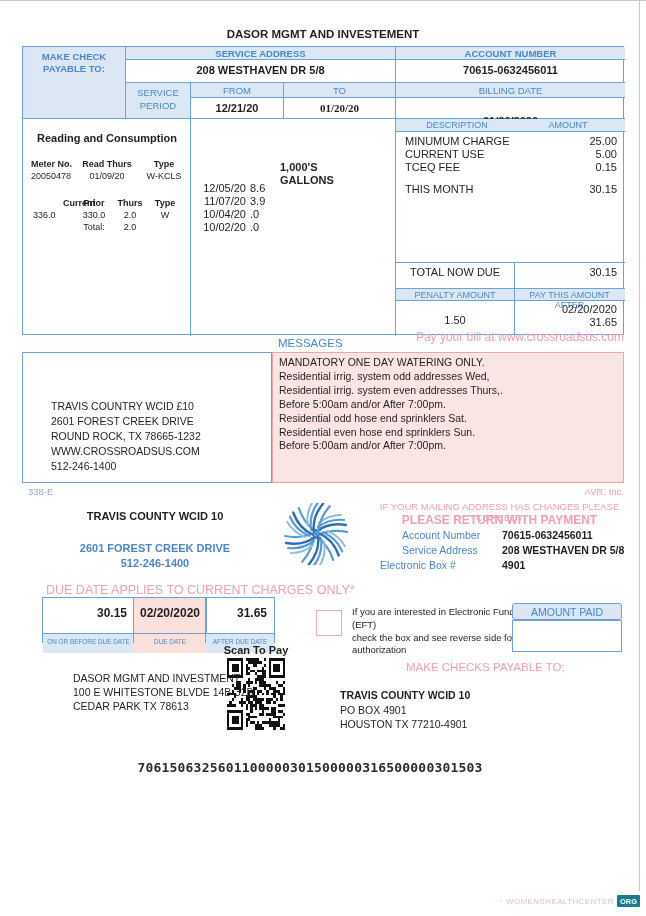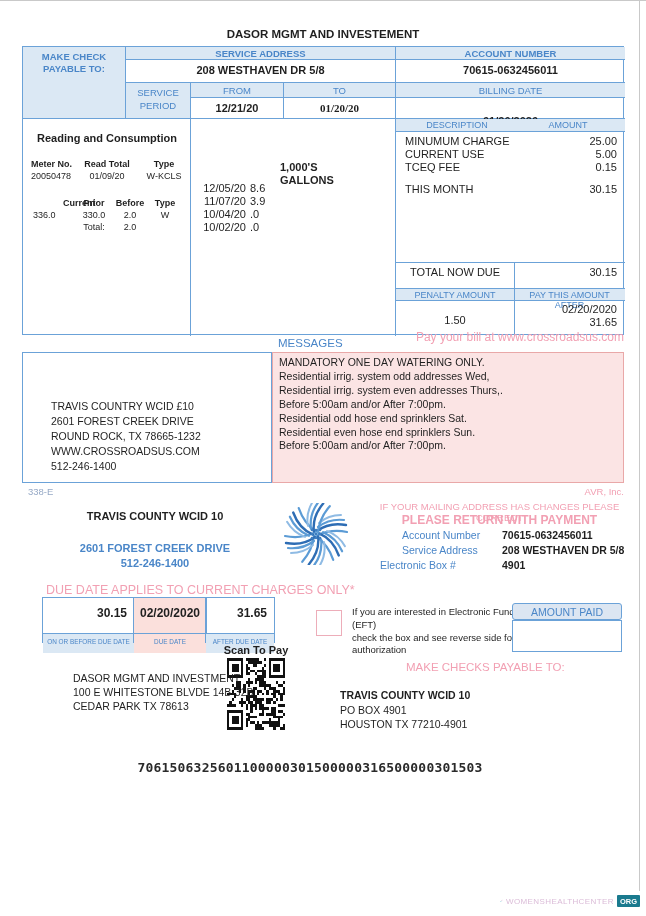--- a/index.html
+++ b/index.html
@@ -62,30 +62,30 @@
     <div class="abs bgb ctr lbl9" style="left:373px;top:36px;width:229px;height:15px;padding-top:2px;border-bottom:1px solid var(--blue-border);">BILLING DATE</div>
 
     <div class="abs cell ctr val11" style="left:168px;top:51px;width:93px;height:21px;padding-top:4px;">12/21/20</div>
     <div class="abs cell ctr val11" style="left:261px;top:51px;width:112px;height:21px;padding-top:4px;font-family:Liberation Serif, serif;">01/20/20</div>
     <div class="abs ctr val11" style="left:373px;top:51px;width:229px;height:21px;padding-top:17px;border-bottom:1px solid var(--blue-border);">01/20/2020</div>
 
     <div class="abs" style="left:0;top:72px;width:168px;height:217px;border-right:1px solid var(--blue-border);">
       <div class="abs ctr b" style="left:0;top:13px;width:168px;font-size:11px;">Reading and Consumption</div>
 
       <div class="abs small9 b" style="left:8px;top:40px;">Meter No.</div>
-      <div class="abs small9 b ctr" style="left:58px;top:40px;width:52px;">Read Total</div>
+      <div class="abs small9 b ctr" style="left:58px;top:40px;width:52px;">Read Thurs</div>
       <div class="abs small9 b ctr" style="left:122px;top:40px;width:38px;">Type</div>
 
       <div class="abs small9" style="left:8px;top:52px;">20050478</div>
       <div class="abs small9 ctr" style="left:58px;top:52px;width:52px;">01/09/20</div>
       <div class="abs small9 ctr" style="left:122px;top:52px;width:38px;">W-KCLS</div>
 
       <div class="abs small9 b" style="left:8px;top:79px;margin-left:32px;">Current</div>
       <div class="abs small9 b ctr" style="left:54px;top:79px;width:34px;">Prior</div>
-      <div class="abs small9 b ctr" style="left:90px;top:79px;width:34px;">Before</div>
+      <div class="abs small9 b ctr" style="left:90px;top:79px;width:34px;">Thurs</div>
       <div class="abs small9 b ctr" style="left:126px;top:79px;width:32px;">Type</div>
 
       <div class="abs small9" style="left:10px;top:91px;">336.0</div>
       <div class="abs small9 ctr" style="left:54px;top:91px;width:34px;">330.0</div>
       <div class="abs small9 ctr" style="left:90px;top:91px;width:34px;">2.0</div>
       <div class="abs small9 ctr" style="left:126px;top:91px;width:32px;">W</div>
 
       <div class="abs small9 ctr" style="left:54px;top:103px;width:34px;">Total:</div>
       <div class="abs small9 ctr" style="left:90px;top:103px;width:34px;">2.0</div>
     </div>

